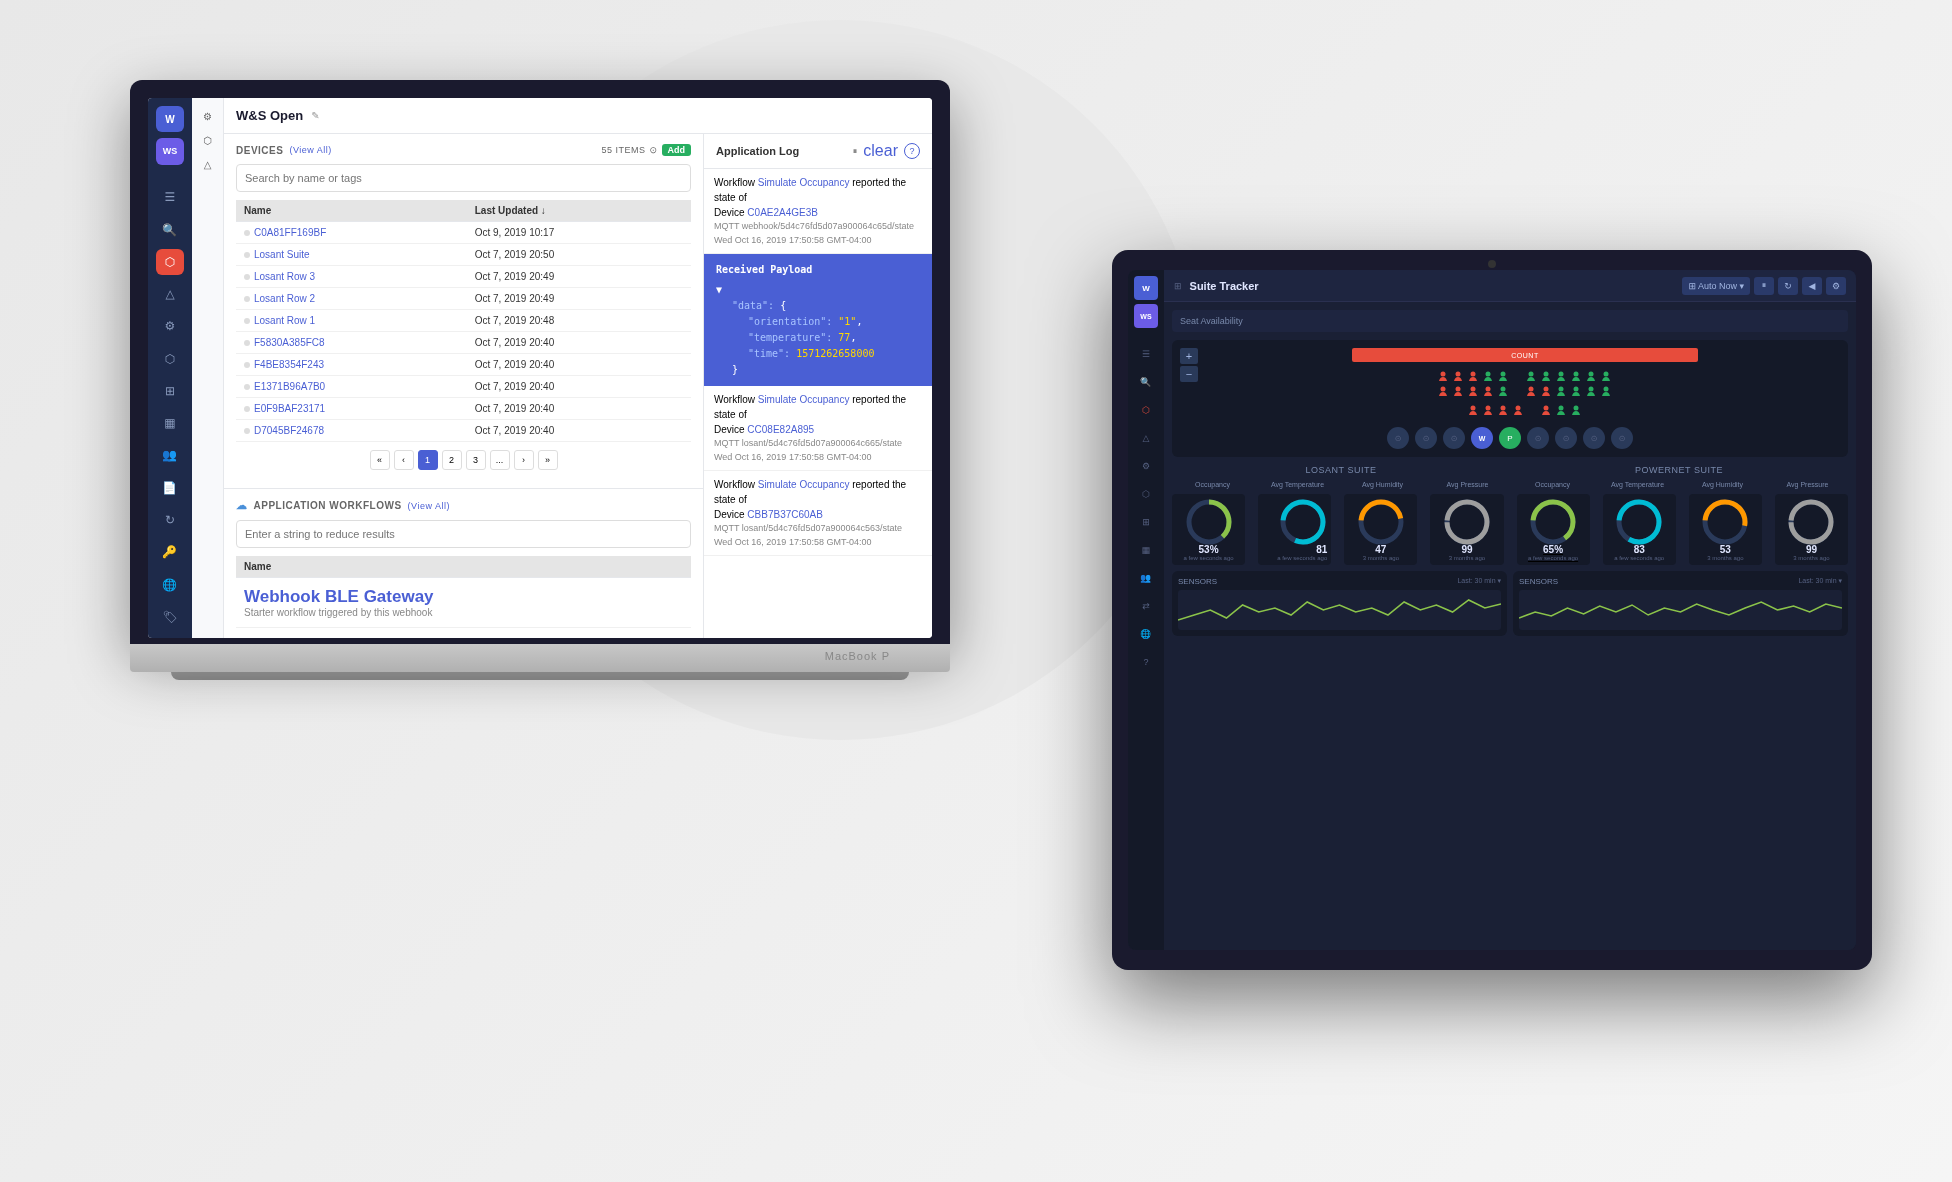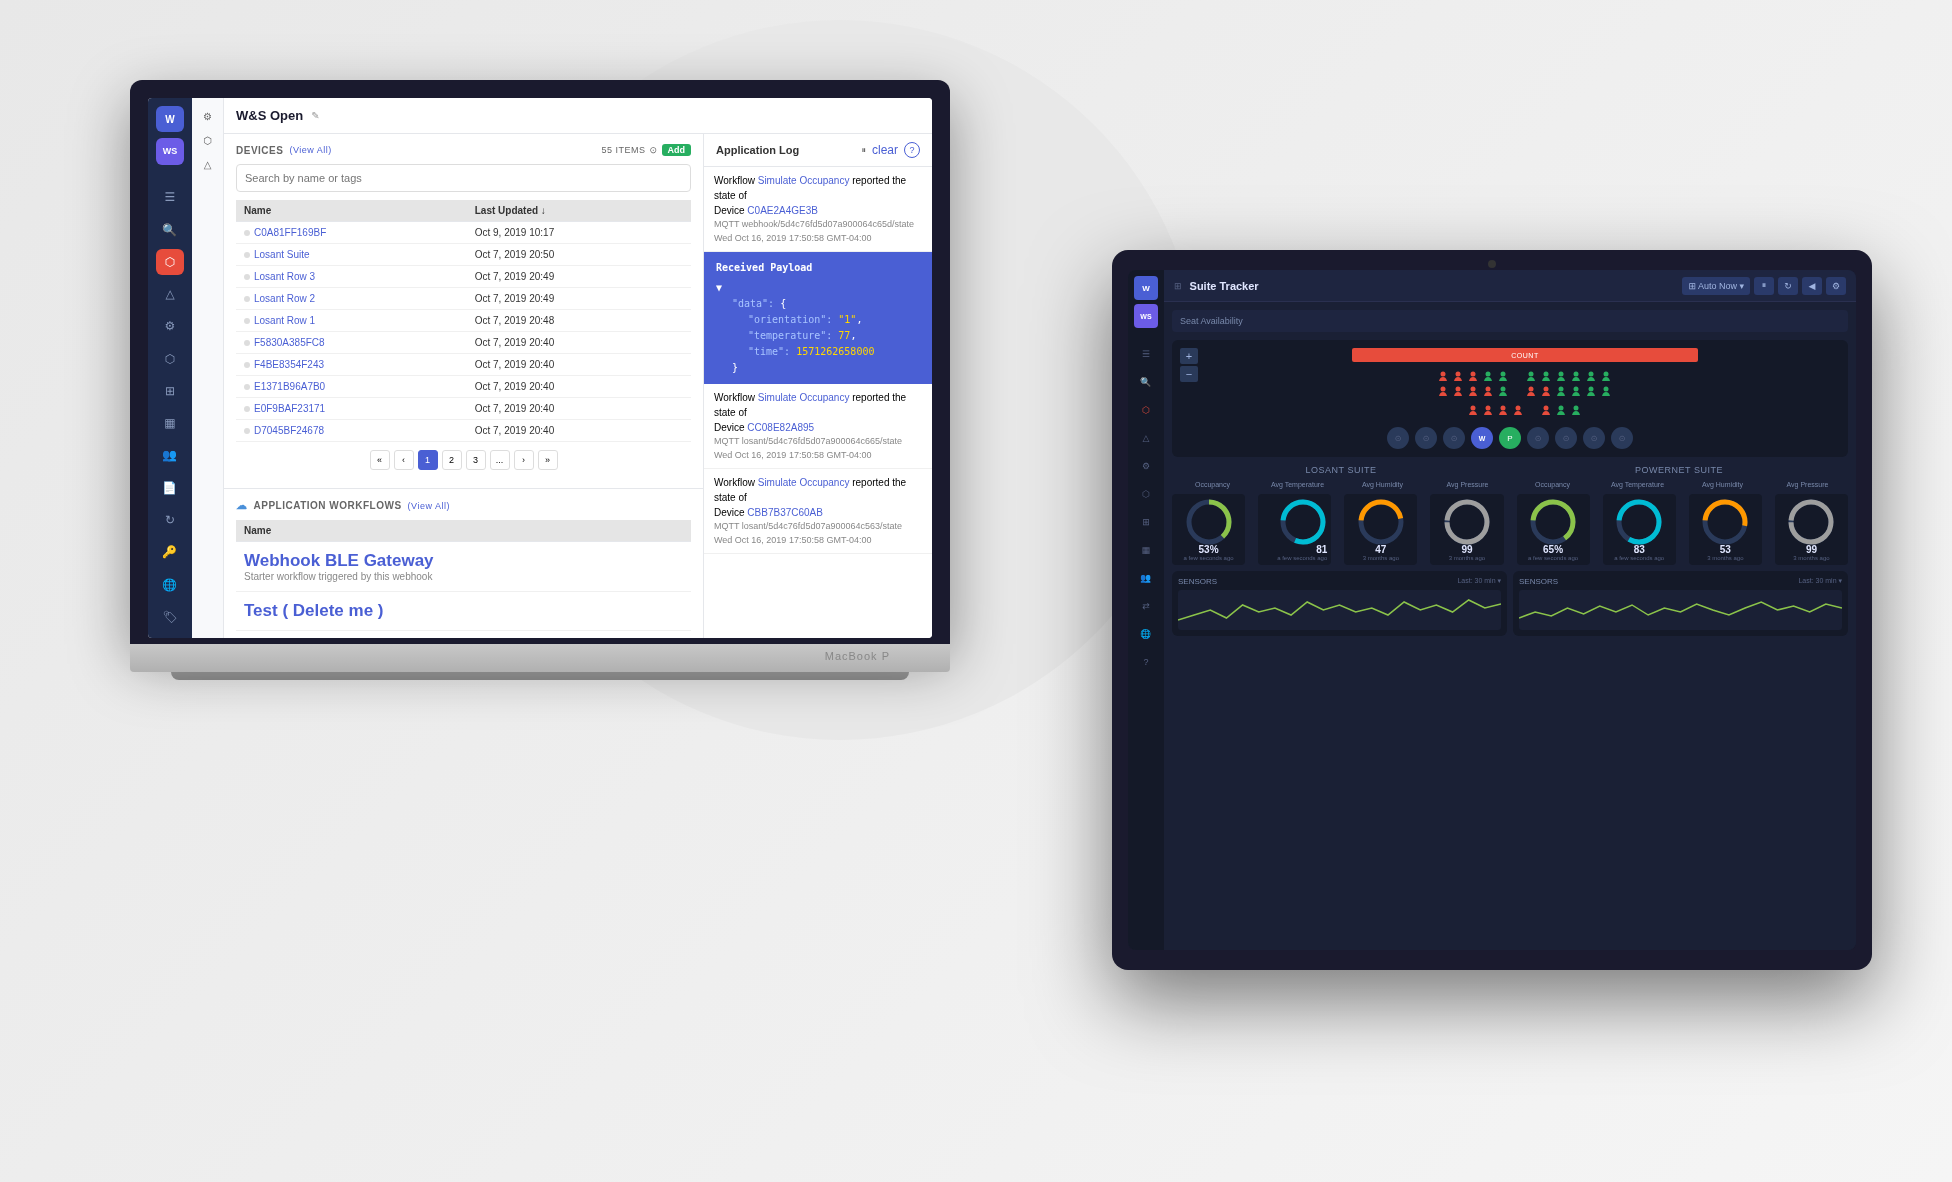--- a/index.html
+++ b/index.html
@@ -381,21 +381,21 @@
       align-items: center;
     }
 
     .log-controls .pause-btn {
       font-size: 9px;
       color: #666;
       cursor: pointer;
     }
 
     .log-controls .clear-btn {
-      font-size: 12px;
+      font-size: 16px;
       color: #4a5fd4;
       cursor: pointer;
       background: none;
       border: none;
     }
 
     .log-body {
       flex: 1;
       overflow-y: auto;
       font-size: 10px;
@@ -720,20 +720,21 @@
                   <div class="page-btn">»</div>
                 </div>
               </div>
 
               <div class="workflow-section">
                 <div class="section-title">
                   <span class="cloud-icon">☁</span>
                   <span>APPLICATION WORKFLOWS</span>
                   <span class="view-all">(View All)</span>
                 </div>
+                <input class="workflow-filter" type="text" placeholder="Enter a string to reduce results" style="">
                 <table class="data-table">
                   <thead>
                     <tr>
                       <th>Name</th>
                     </tr>
                   </thead>
                   <tbody>
                     <tr>
                       <td>
                         <div class="workflow-item">
@@ -1074,21 +1075,21 @@
               </div>
               <div style="flex:1;background:#141928;border-radius:4px;padding:4px;text-align:center;">
                 <svg width="48" height="48" viewBox="0 0 48 48">
                   <circle cx="24" cy="24" r="20" fill="none" stroke="#2a3a5a" stroke-width="5"></circle>
                   <circle cx="24" cy="24" r="20" fill="none" stroke="#9e9e9e" stroke-width="5" stroke-dasharray="124.8 1.9" stroke-dashoffset="31.5" transform="rotate(-90 24 24)"></circle>
                 </svg>
                 <div style="font-size:10px;font-weight:bold;color:#e0e6ff;margin-top:-6px;">99</div>
                 <div style="font-size:6px;color:#556080;">3 months ago</div>
               </div>
 
-              <div style="flex:1;background:#141928;border-radius:4px;padding:4px;text-align:center;">
+              <div style="flex:1;background:#141928;border-radius:4px;padding:4px;text-align:center;text-decoration:underline;">
                 <svg width="48" height="48" viewBox="0 0 48 48">
                   <circle cx="24" cy="24" r="20" fill="none" stroke="#2a3a5a" stroke-width="5"></circle>
                   <circle cx="24" cy="24" r="20" fill="none" stroke="#8bc34a" stroke-width="5" stroke-dasharray="81.6 45.2" stroke-dashoffset="31.5" transform="rotate(-90 24 24)"></circle>
                 </svg>
                 <div style="font-size:10px;font-weight:bold;color:#e0e6ff;margin-top:-6px;">65%</div>
                 <div style="font-size:6px;color:#556080;">a few seconds ago</div>
               </div>
               <div style="flex:1;background:#141928;border-radius:4px;padding:4px;text-align:center;">
                 <svg width="48" height="48" viewBox="0 0 48 48">
                   <circle cx="24" cy="24" r="20" fill="none" stroke="#2a3a5a" stroke-width="5"></circle>

